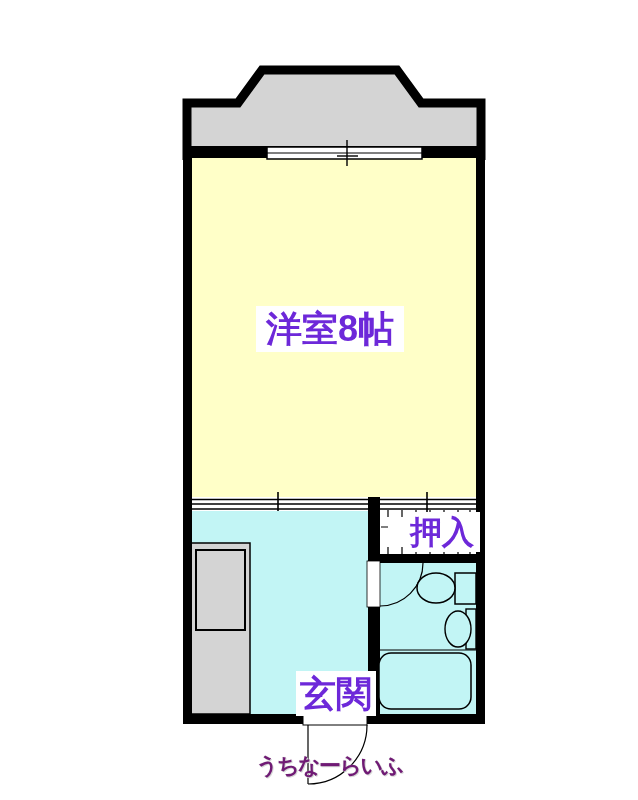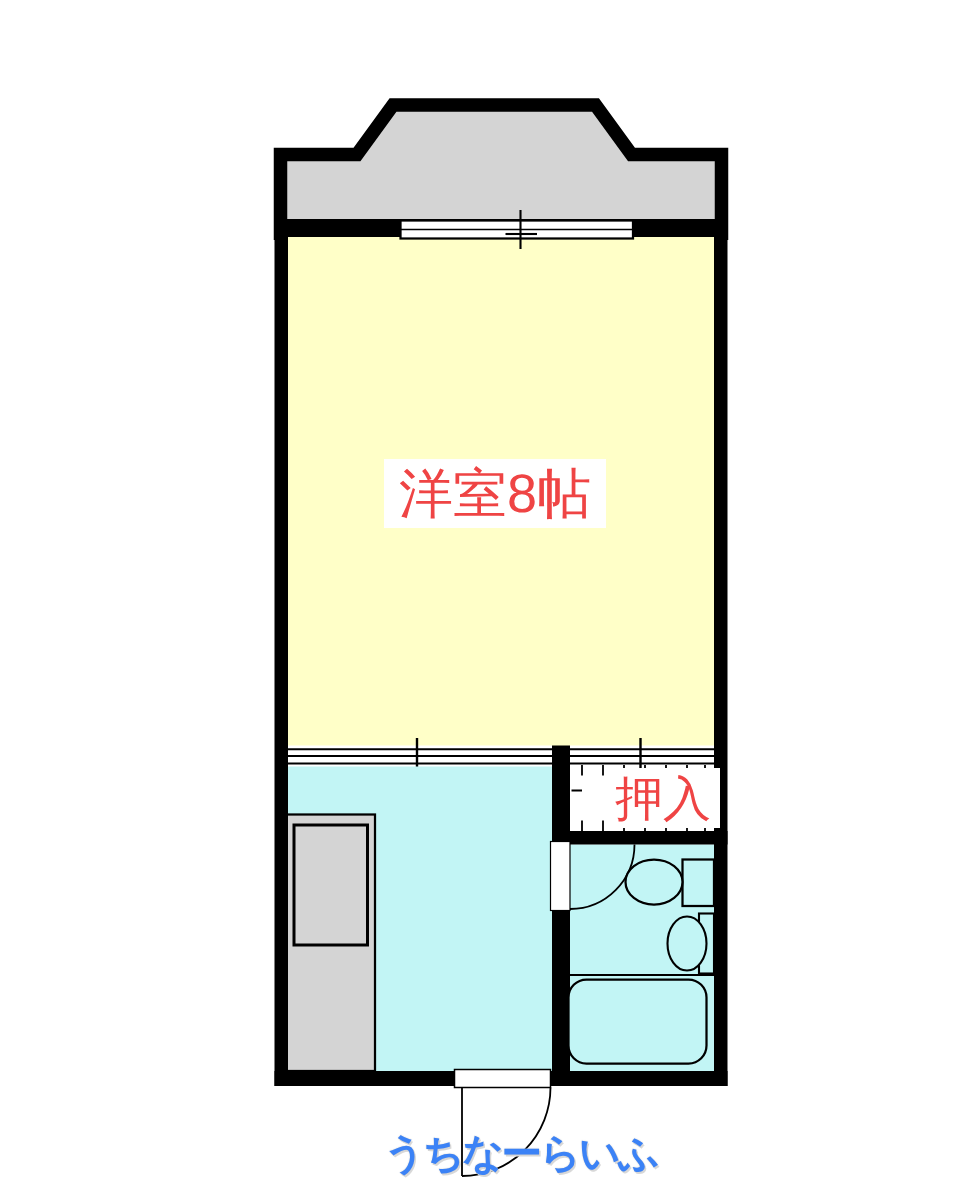--- a/index.html
+++ b/index.html
@@ -3,30 +3,30 @@
 <meta charset="utf-8">
 <style>
   html,body{margin:0;padding:0;background:#ffffff;}
   .screen{
     position:relative;width:638px;height:800px;background:#ffffff;overflow:hidden;
     font-family:"Liberation Sans","DejaVu Sans",sans-serif;
   }
   .plan-svg{position:absolute;left:0;top:0;}
   .room-label{
     position:absolute;display:flex;align-items:center;justify-content:center;
-    background:#ffffff;color:#ef4444;font-weight:normal;line-height:1;
+    background:#ffffff;color:#6d28d9;font-weight:bold;line-height:1;
     white-space:nowrap;
   }
   .label-main{left:256px;top:306px;width:148px;height:46px;font-size:36px;}
   .label-closet{left:404px;top:512px;width:76px;height:40px;font-size:32px;}
   .label-entrance{left:296px;top:671px;width:80px;height:45px;font-size:36px;}
   .watermark{
     position:absolute;left:256px;top:751px;width:140px;
-    font-size:27px;font-weight:bold;letter-spacing:-1.5px;
-    color:#3b82f6;text-shadow:0 0 1px #c6c6c6, 1px 1px 0 #d9d9d9;
+    font-size:22px;font-weight:bold;letter-spacing:-1.5px;
+    color:#701a75;text-shadow:0 0 1px #c6c6c6, 1px 1px 0 #d9d9d9;
     white-space:nowrap;
   }
 </style>
 </head>
 <body>
 
 <div class="screen">
 
   <svg class="plan-svg" width="638" height="800" viewBox="0 0 638 800">
 
@@ -104,16 +104,17 @@
       <rect x="303" y="713" width="64" height="12" fill="#ffffff" stroke="#000" stroke-width="1"></rect>
       <line x1="308" y1="725" x2="308" y2="784" stroke="#000" stroke-width="1.2"></line>
       <path d="M 367 725 A 59 59 0 0 1 308 784" fill="none" stroke="#000" stroke-width="1.2"></path>
     </g>
   </svg>
 
   <div class="room-label label-main">洋室8帖</div>
 
   <div class="room-label label-closet">押入</div>
 
+  <div class="room-label label-entrance">玄関</div>
 
   <div class="watermark">うちなーらいふ</div>
 
 </div>
 
 </body></html>

